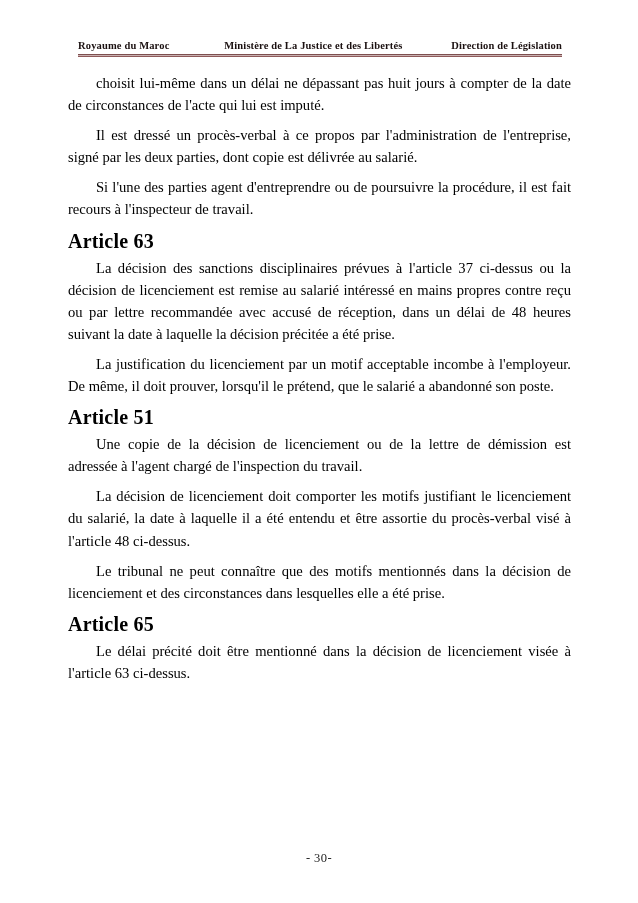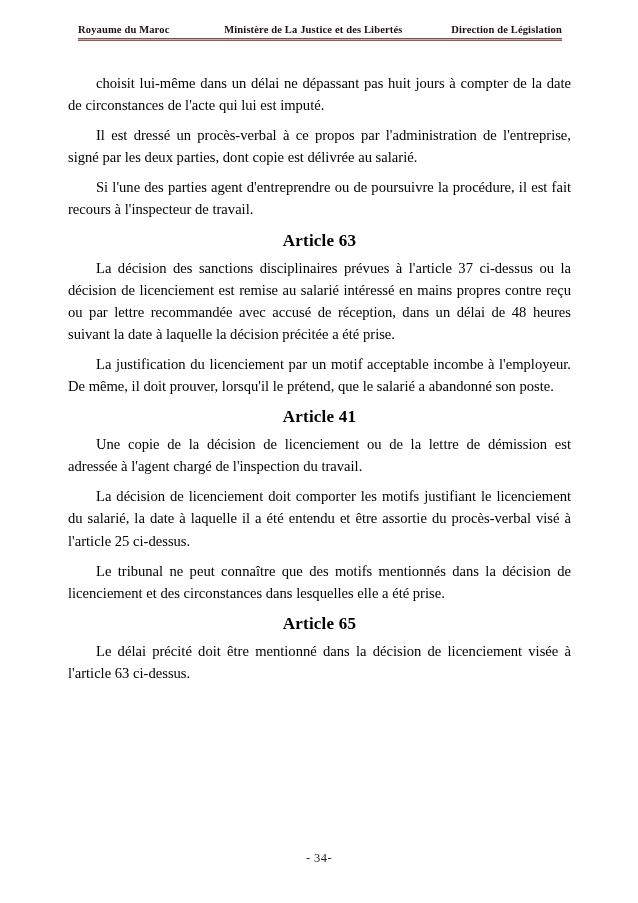--- a/index.html
+++ b/index.html
@@ -13,21 +13,21 @@
     position: relative;
     font-family: "Liberation Serif", "DejaVu Serif", serif;
     color: #000000;
     overflow: hidden;
   }
 
   
   .page-header {
     position: absolute;
     left: 78px;
-    top: 24px;
+    top: 40px;
     width: 484px;
   }
   .header-row {
     display: flex;
     justify-content: space-between;
     align-items: baseline;
     font-family: "Liberation Serif", "DejaVu Serif", serif;
     font-weight: bold;
     font-size: 10.5px;
     letter-spacing: 0.15px;
@@ -59,22 +59,22 @@
     text-justify: inter-word;
     font-size: 14.6px;
     line-height: 22.1px;
     text-indent: 28px;
     hyphens: none;
   }
   .para + .para { margin-top: 8px; }
 
   .article-heading {
     margin: 9px 0 5px 0;
-    text-align: center;
-    font-size: 17px;
+    text-align: left;
+    font-size: 20px;
     line-height: 22px;
     font-weight: bold;
     text-indent: 0;
     letter-spacing: 0.2px;
   }
 
   
   .page-footer {
     position: absolute;
     left: 0;
@@ -99,21 +99,21 @@
   <div class="header-rule"></div>
 </div>
 
 <div class="content" id="content">
     <p class="para">choisit lui-même dans un délai ne dépassant pas huit jours à compter de la date de circonstances de l'acte qui lui est imputé.</p>
     <p class="para">Il est dressé un procès-verbal à ce propos par l'administration de l'entreprise, signé par les deux parties, dont copie est délivrée au salarié.</p>
     <p class="para">Si l'une des parties agent d'entreprendre ou de poursuivre la procédure, il est fait recours à l'inspecteur de travail.</p>
     <p class="article-heading">Article 63</p>
     <p class="para">La décision des sanctions disciplinaires prévues à l'article 37 ci-dessus ou la décision de licenciement est remise au salarié intéressé en mains propres contre reçu ou par lettre recommandée avec accusé de réception, dans un délai de 48 heures suivant la date à laquelle la décision précitée a été prise.</p>
     <p class="para">La justification du licenciement par un motif acceptable incombe à l'employeur. De même, il doit prouver, lorsqu'il le prétend, que le salarié a abandonné son poste.</p>
-    <p class="article-heading">Article 41</p>
+    <p class="article-heading">Article 51</p>
     <p class="para">Une copie de la décision de licenciement ou de la lettre de démission est adressée à l'agent chargé de l'inspection du travail.</p>
-    <p class="para">La décision de licenciement doit comporter les motifs justifiant le licenciement du salarié, la date à laquelle il a été entendu et être assortie du procès-verbal visé à l'article 25 ci-dessus.</p>
+    <p class="para">La décision de licenciement doit comporter les motifs justifiant le licenciement du salarié, la date à laquelle il a été entendu et être assortie du procès-verbal visé à l'article 48 ci-dessus.</p>
     <p class="para">Le tribunal ne peut connaître que des motifs mentionnés dans la décision de licenciement et des circonstances dans lesquelles elle a été prise.</p>
     <p class="article-heading">Article 65</p>
     <p class="para">Le délai précité doit être mentionné dans la décision de licenciement visée à l'article 63 ci-dessus.</p>
   </div>
 
-<div class="page-footer">- 34-</div>
+<div class="page-footer">- 30-</div>
 
 </body></html>

